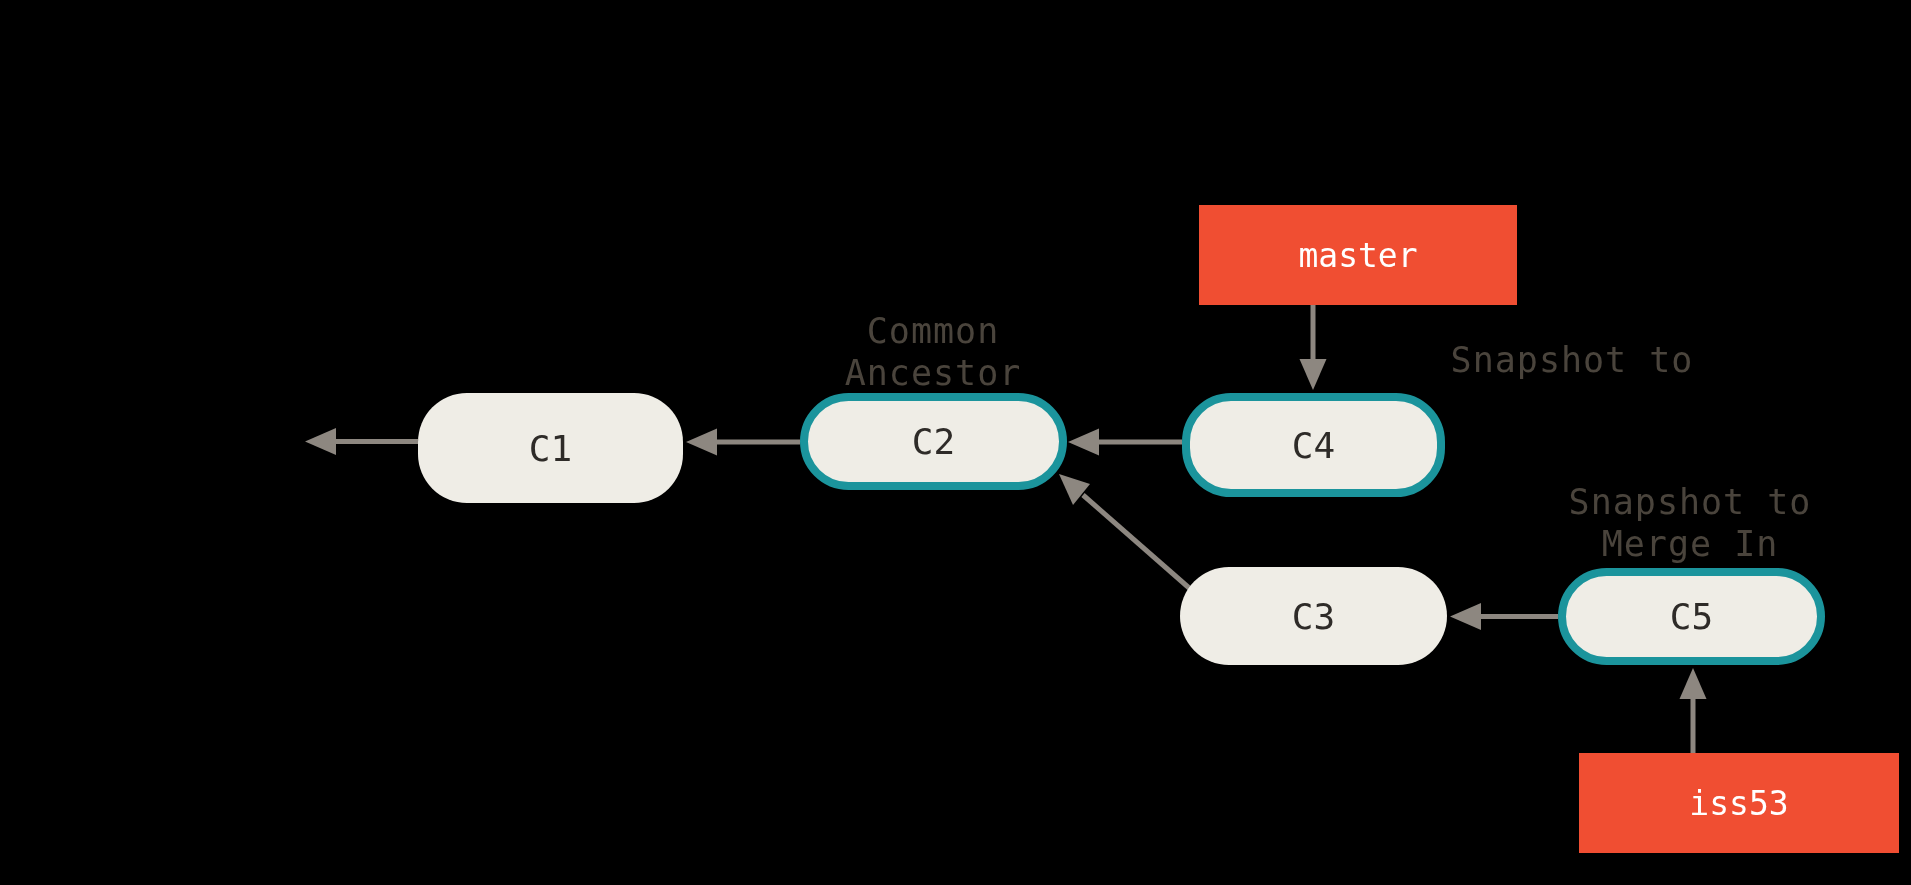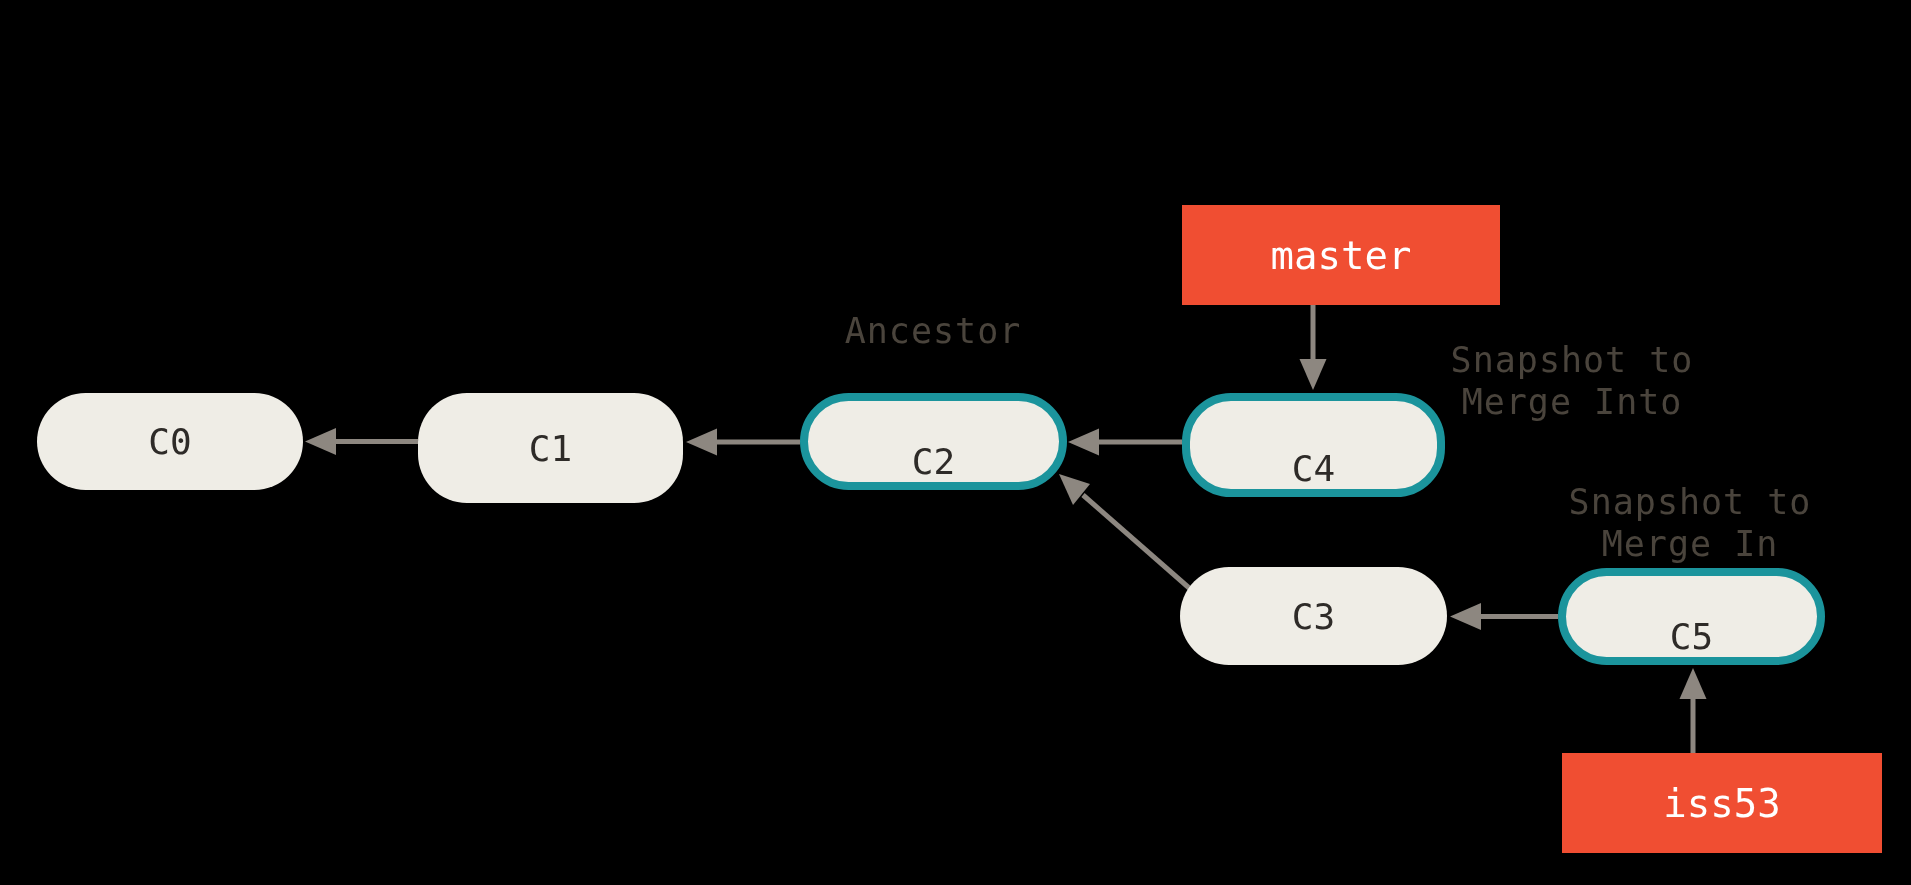--- a/index.html
+++ b/index.html
@@ -39,26 +39,26 @@
     justify-content: center;
   }
   .commit {
     background: var(--pill-fill);
     border-radius: 49px;
     font-size: 36px;
     color: var(--commit-text);
   }
   .commit.highlight {
     border: 8px solid var(--teal);
-    align-items: flex-end;
   }
   .branch {
     background: var(--red);
-    font-size: 39px;
+    font-size: 33px;
     color: var(--branch-text);
+    margin-left: 17px;
   }
   .annotation {
     position: absolute;
     z-index: 2;
     text-align: center;
     font-size: 35px;
     line-height: 42px;
     letter-spacing: 1px;
     color: var(--annotation-text);
     white-space: nowrap;
@@ -108,44 +108,41 @@
     </g>
   </svg>
 
   <div class="node branch" style="left:1182px; top:205px; width:318px; height:100px;">
     <span>master</span>
   </div>
   <div class="node branch" style="left:1562px; top:753px; width:320px; height:100px;">
     <span>iss53</span>
   </div>
 
-  <div class="node commit" style="left:37px; top:393px; width:266px; height:97px;">
-    <span>C0</span>
-  </div>
   <div class="node commit" style="left:418px; top:393px; width:265px; height:110px;">
     <span>C1</span>
   </div>
   <div class="node commit highlight" style="left:800px; top:393px; width:267px; height:97px;">
     <span>C2</span>
   </div>
   <div class="node commit highlight" style="left:1182px; top:393px; width:263px; height:104px;">
     <span>C4</span>
   </div>
   <div class="node commit" style="left:1180px; top:567px; width:267px; height:98px;">
     <span>C3</span>
   </div>
   <div class="node commit highlight" style="left:1558px; top:568px; width:267px; height:97px;">
     <span>C5</span>
   </div>
 
   <div class="annotation" style="left:783px; top:310px; width:300px;">
+    <span>Common</span>
     <span>Ancestor</span>
   </div>
   <div class="annotation" style="left:1422px; top:339px; width:300px;">
     <span>Snapshot to</span>
-    <span>Merge Into</span>
   </div>
   <div class="annotation" style="left:1540px; top:481px; width:300px;">
     <span>Snapshot to</span>
     <span>Merge In</span>
   </div>
 
 </div>
 
 </body></html>

